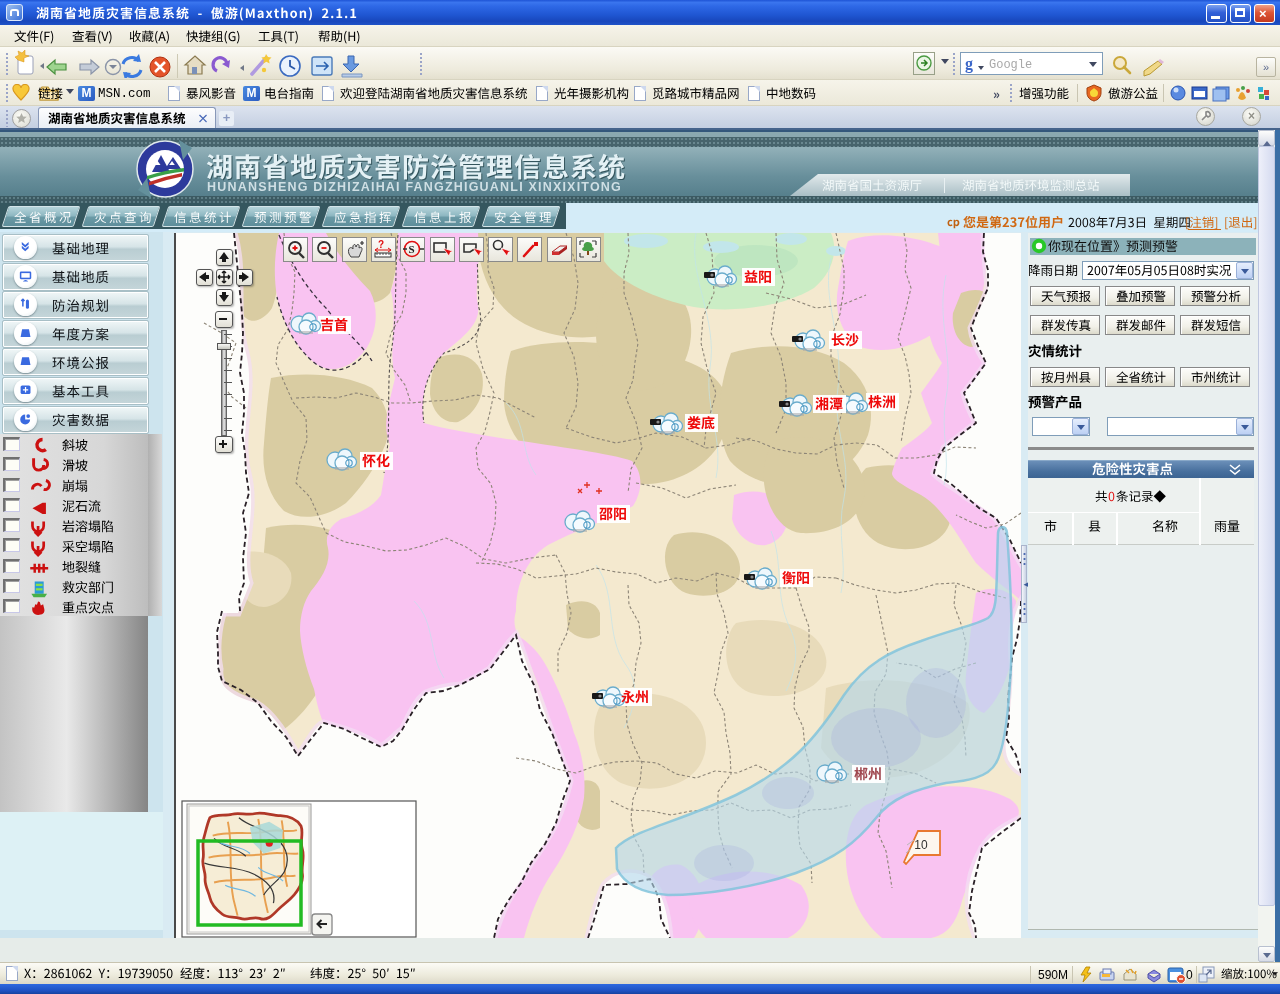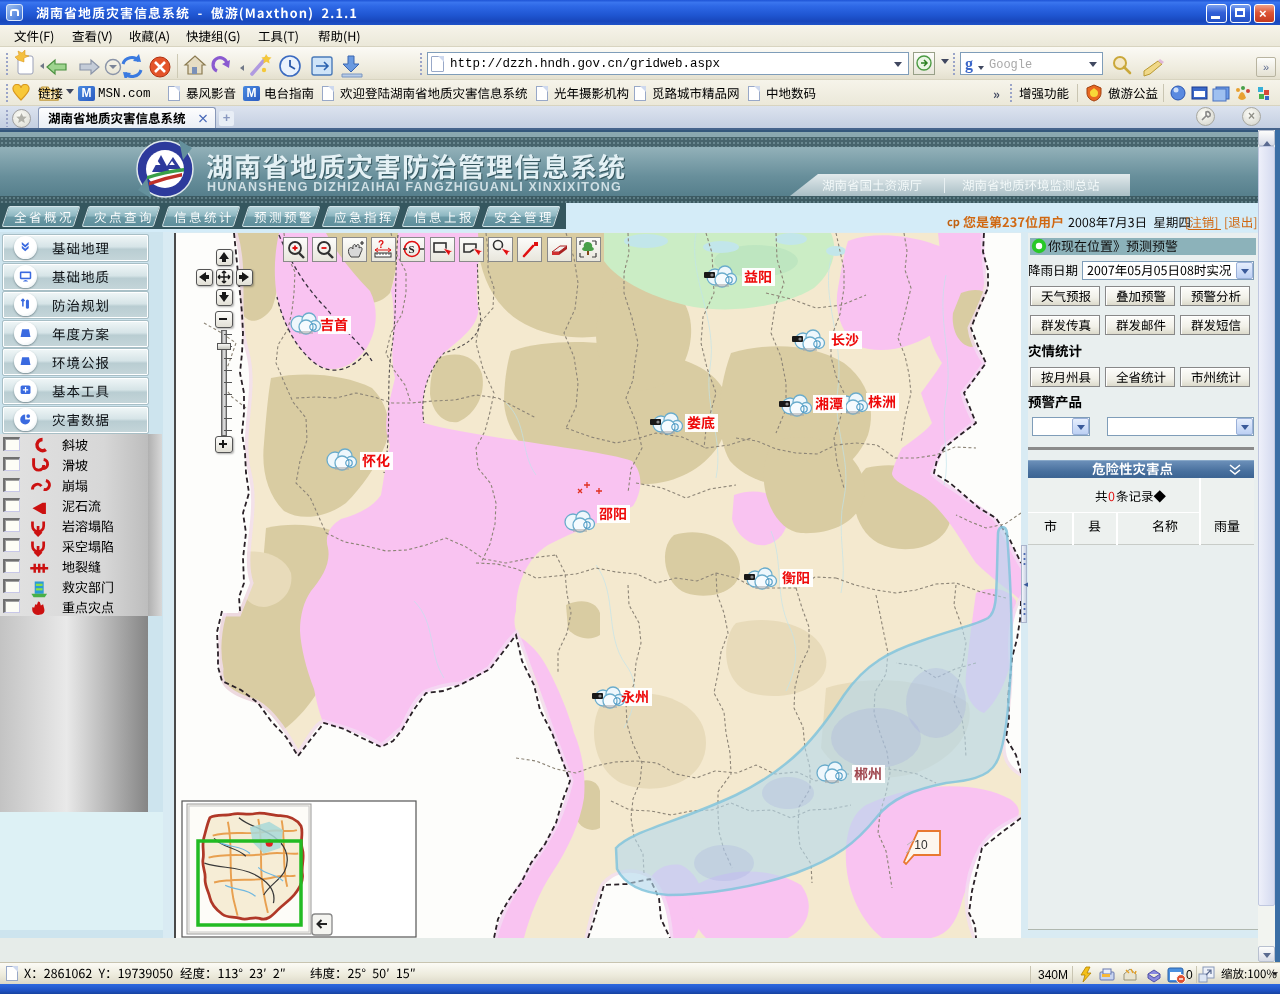--- a/index.html
+++ b/index.html
@@ -63,27 +63,20 @@
   <circle cx="250" cy="20" r="2.2" fill="#f4c83a"></circle>
   <circle cx="276" cy="16" r="10" fill="#eaf2fc" stroke="#3a6ac0" stroke-width="1.6"></circle>
   <path d="M276 10 v6 l5 3" stroke="#2a58a8" stroke-width="1.8" fill="none"></path>
   <rect x="298" y="7" width="20" height="18" rx="2" fill="#cfe4f8" stroke="#4a7ab8" stroke-width="1.4"></rect>
   <path d="M302 16 h12 M310 12 l4 4 l-4 4" stroke="#2a62b0" stroke-width="1.6" fill="none"></path>
   <path d="M340 6 v8 h5 l-8 8 l-8 -8 h5 v-8 Z" fill="#6a9ae0" stroke="#3a66b0"></path>
   <path d="M328 24 h20 v3 h-20 Z" fill="#b8cce8" stroke="#7a96c0"></path>
  </g>
 </svg>
 <div class="grip" style="left:419px;top:5px;height:24px"></div>
-<div class="abs" style="left:427px;top:5px;width:482px;height:23px;background:#fff;border:1px solid #7f9db9">
-<div class="abs" style="left:3px;top:3px;width:13px;height:16px;background:#fff;border:1px solid #98a8c8;border-radius:1px">
-        <div class="abs" style="right:-1px;top:-1px;border:3px solid #cdd8ee;border-left-color:transparent;border-bottom-color:transparent"></div>
-      </div>
-<div class="abs" style="left:22px;top:4px;font-family:'Liberation Mono',monospace;font-size:12.5px;color:#000">http://dzzh.hndh.gov.cn/gridweb.aspx</div>
-<div class="abs" style="right:6px;top:9px;border:4px solid transparent;border-top:5px solid #404860"></div>
-</div>
 <div class="abs" style="left:913px;top:5px;width:22px;height:23px;background:linear-gradient(180deg,#fdfdfb,#e8e6da);border:1px solid #98a088">
 <svg width="20" height="21">
         <circle cx="10" cy="10" r="7" fill="#eaf6e4" stroke="#4a9a40" stroke-width="1.4"></circle>
         <path d="M7 10 h5 M10 7 l3 3 l-3 3" stroke="#2a8020" stroke-width="1.5" fill="none"></path>
       </svg></div>
 <div class="abs" style="left:941px;top:12px;border:4px solid transparent;border-top:5px solid #404860"></div>
 <div class="grip" style="left:952px;top:5px;height:24px"></div>
 <div class="abs" style="left:960px;top:5px;width:143px;height:23px;background:#fff;border:1px solid #7f9db9">
 <div class="abs" style="left:4px;top:2px;font-family:'Liberation Serif',serif;font-size:16px;font-weight:bold;color:#3a66c8">g</div>
 <div class="abs" style="left:17px;top:13px;border:3px solid transparent;border-top:4px solid #404860"></div>
@@ -732,21 +725,21 @@
       <div class="abs" style="left:4px;top:6px;border:4px solid transparent;border-top:5px solid #5a6a90"></div>
     </div>
 </div>
 <div class="abs" style="left:1275px;top:130px;width:5px;height:832px;background:#3a6ea5"></div>
 <div class="abs" style="left:0;top:938px;width:1258px;height:24px;background:#e6ece9"></div>
 <div class="abs" style="left:0;top:962px;width:1280px;height:22px;background:linear-gradient(180deg,#fcfbf6,#eceadb 60%,#dcd8c8);border-top:1px solid #c8c4b0">
 <div class="abs" style="left:6px;top:3px;width:12px;height:15px;background:#fff;border:1px solid #98a8c8">
       <div class="abs" style="right:-1px;top:-1px;border:3px solid #cdd8ee;border-left-color:transparent;border-bottom-color:transparent"></div>
     </div>
 <div class="sep" style="left:1030px;top:3px;height:17px"></div>
-<div class="abs" style="left:1038px;top:5px;font-size:12px;color:#000">340M</div>
+<div class="abs" style="left:1038px;top:5px;font-size:12px;color:#000">590M</div>
 <div class="sep" style="left:1072px;top:3px;height:17px"></div>
 <svg class="abs" style="left:1078px;top:3px" width="120" height="17">
 <path d="M8 1 L3 9 H7 L5 16 L13 7 H9 L12 1 Z" fill="#f4c018" stroke="#b08000" stroke-width=".8"></path>
 <rect x="22" y="6" width="14" height="8" rx="1" fill="#c8d4f0" stroke="#6a7ab0"></rect>
       <rect x="25" y="3" width="8" height="5" fill="#e8eefc" stroke="#6a7ab0"></rect>
       <rect x="24" y="8" width="8" height="3" fill="#f8b838"></rect>
 <path d="M46 8 l6 -5 l6 5 v6 h-12 Z" fill="#e8e4d0" stroke="#9a9478"></path>
       <path d="M48 4 l3 3 m2 -4 l2 4 m3 -2 l-1 3" stroke="#e8a020" stroke-width="1.4"></path>
 <path d="M70 8 l6 -4 l6 4 l-6 4 Z M70 8 v4 l6 4 l6 -4 v-4" fill="#8a8ae0" stroke="#5050a8"></path>
 <rect x="90" y="2" width="15" height="14" rx="2" fill="#4a90e0" stroke="#2a60a8"></rect>

